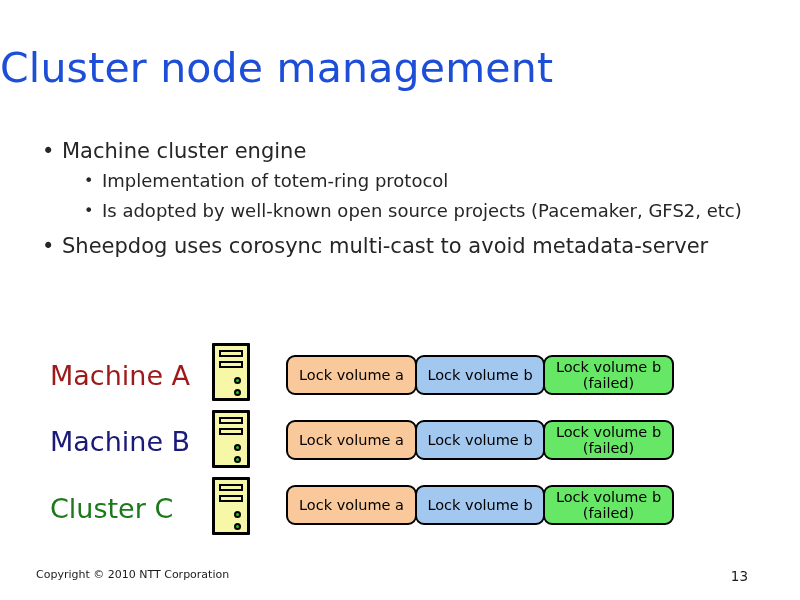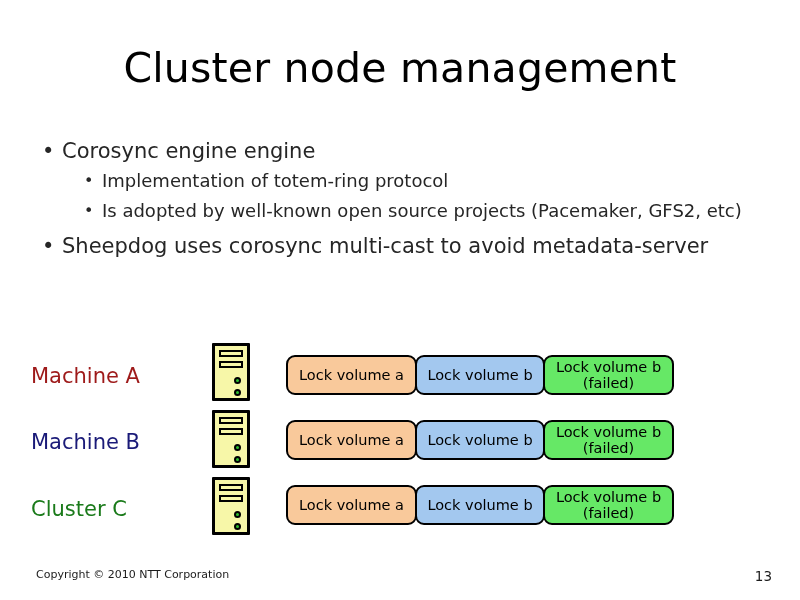--- a/index.html
+++ b/index.html
@@ -12,25 +12,24 @@
   .slide {
     position:relative;
     width:800px; height:600px;
     background:#ffffff;
   }
 
   
   .slide-title {
     position:absolute;
     left:0; top:44px; width:800px;
-    text-align:center;
     font-size:41px;
     font-weight:400;
     letter-spacing:0.2px;
-    color:#000000;
+    color:#1d4ed8;
     font-family:"DejaVu Sans", sans-serif;
     white-space:nowrap;
   }
 
   
   .body-list {
     position:absolute;
     left:38px; top:138px; width:720px;
   }
   .bullet-l1 {
@@ -66,22 +65,22 @@
   .rows { position:absolute; left:0; top:343px; width:800px; }
   .machine-row {
     position:relative;
     height:65px;
   }
   .machine-row.r2 { height:65px; }
   .machine-row.r3 { height:65px; }
 
   .machine-label {
     position:absolute;
-    left:31px;
-    font-size:21px;
+    left:50px;
+    font-size:27px;
     line-height:24px;
     white-space:nowrap;
   }
   .machine-label.a { color:#9e1a1a; top:21px; }
   .machine-label.b { color:#1a1a78; top:22px;text-align:center; }
   .machine-label.c { color:#1a7a1a; top:24px; }
 
   
   .server-icon {
     position:absolute;
@@ -140,37 +139,37 @@
   
   .footer-copyright {
     position:absolute;
     left:36px; top:568px;
     font-size:11px;
     color:#1c1c1c;
     white-space:nowrap;
   }
   .footer-page {
     position:absolute;
-    right:28px; top:568px;
+    right:52px; top:568px;
     font-size:13.5px;
     color:#1c1c1c;
   }
 </style>
 </head>
 <body>
 
 <div class="slide">
 
   <div class="slide-title">Cluster node management</div>
 
   <div class="body-list">
 
     <div class="bullet-l1">
       <span class="dot">•</span>
-      <span>Corosync engine engine</span>
+      <span>Machine cluster engine</span>
     </div>
 
     <div class="bullet-l2">
       <span class="dot">•</span>
       <span>Implementation of totem-ring protocol</span>
     </div>
 
     <div class="bullet-l2">
       <span class="dot">•</span>
       <span>Is adopted by well-known open source projects (Pacemaker, GFS2, etc)</span>

